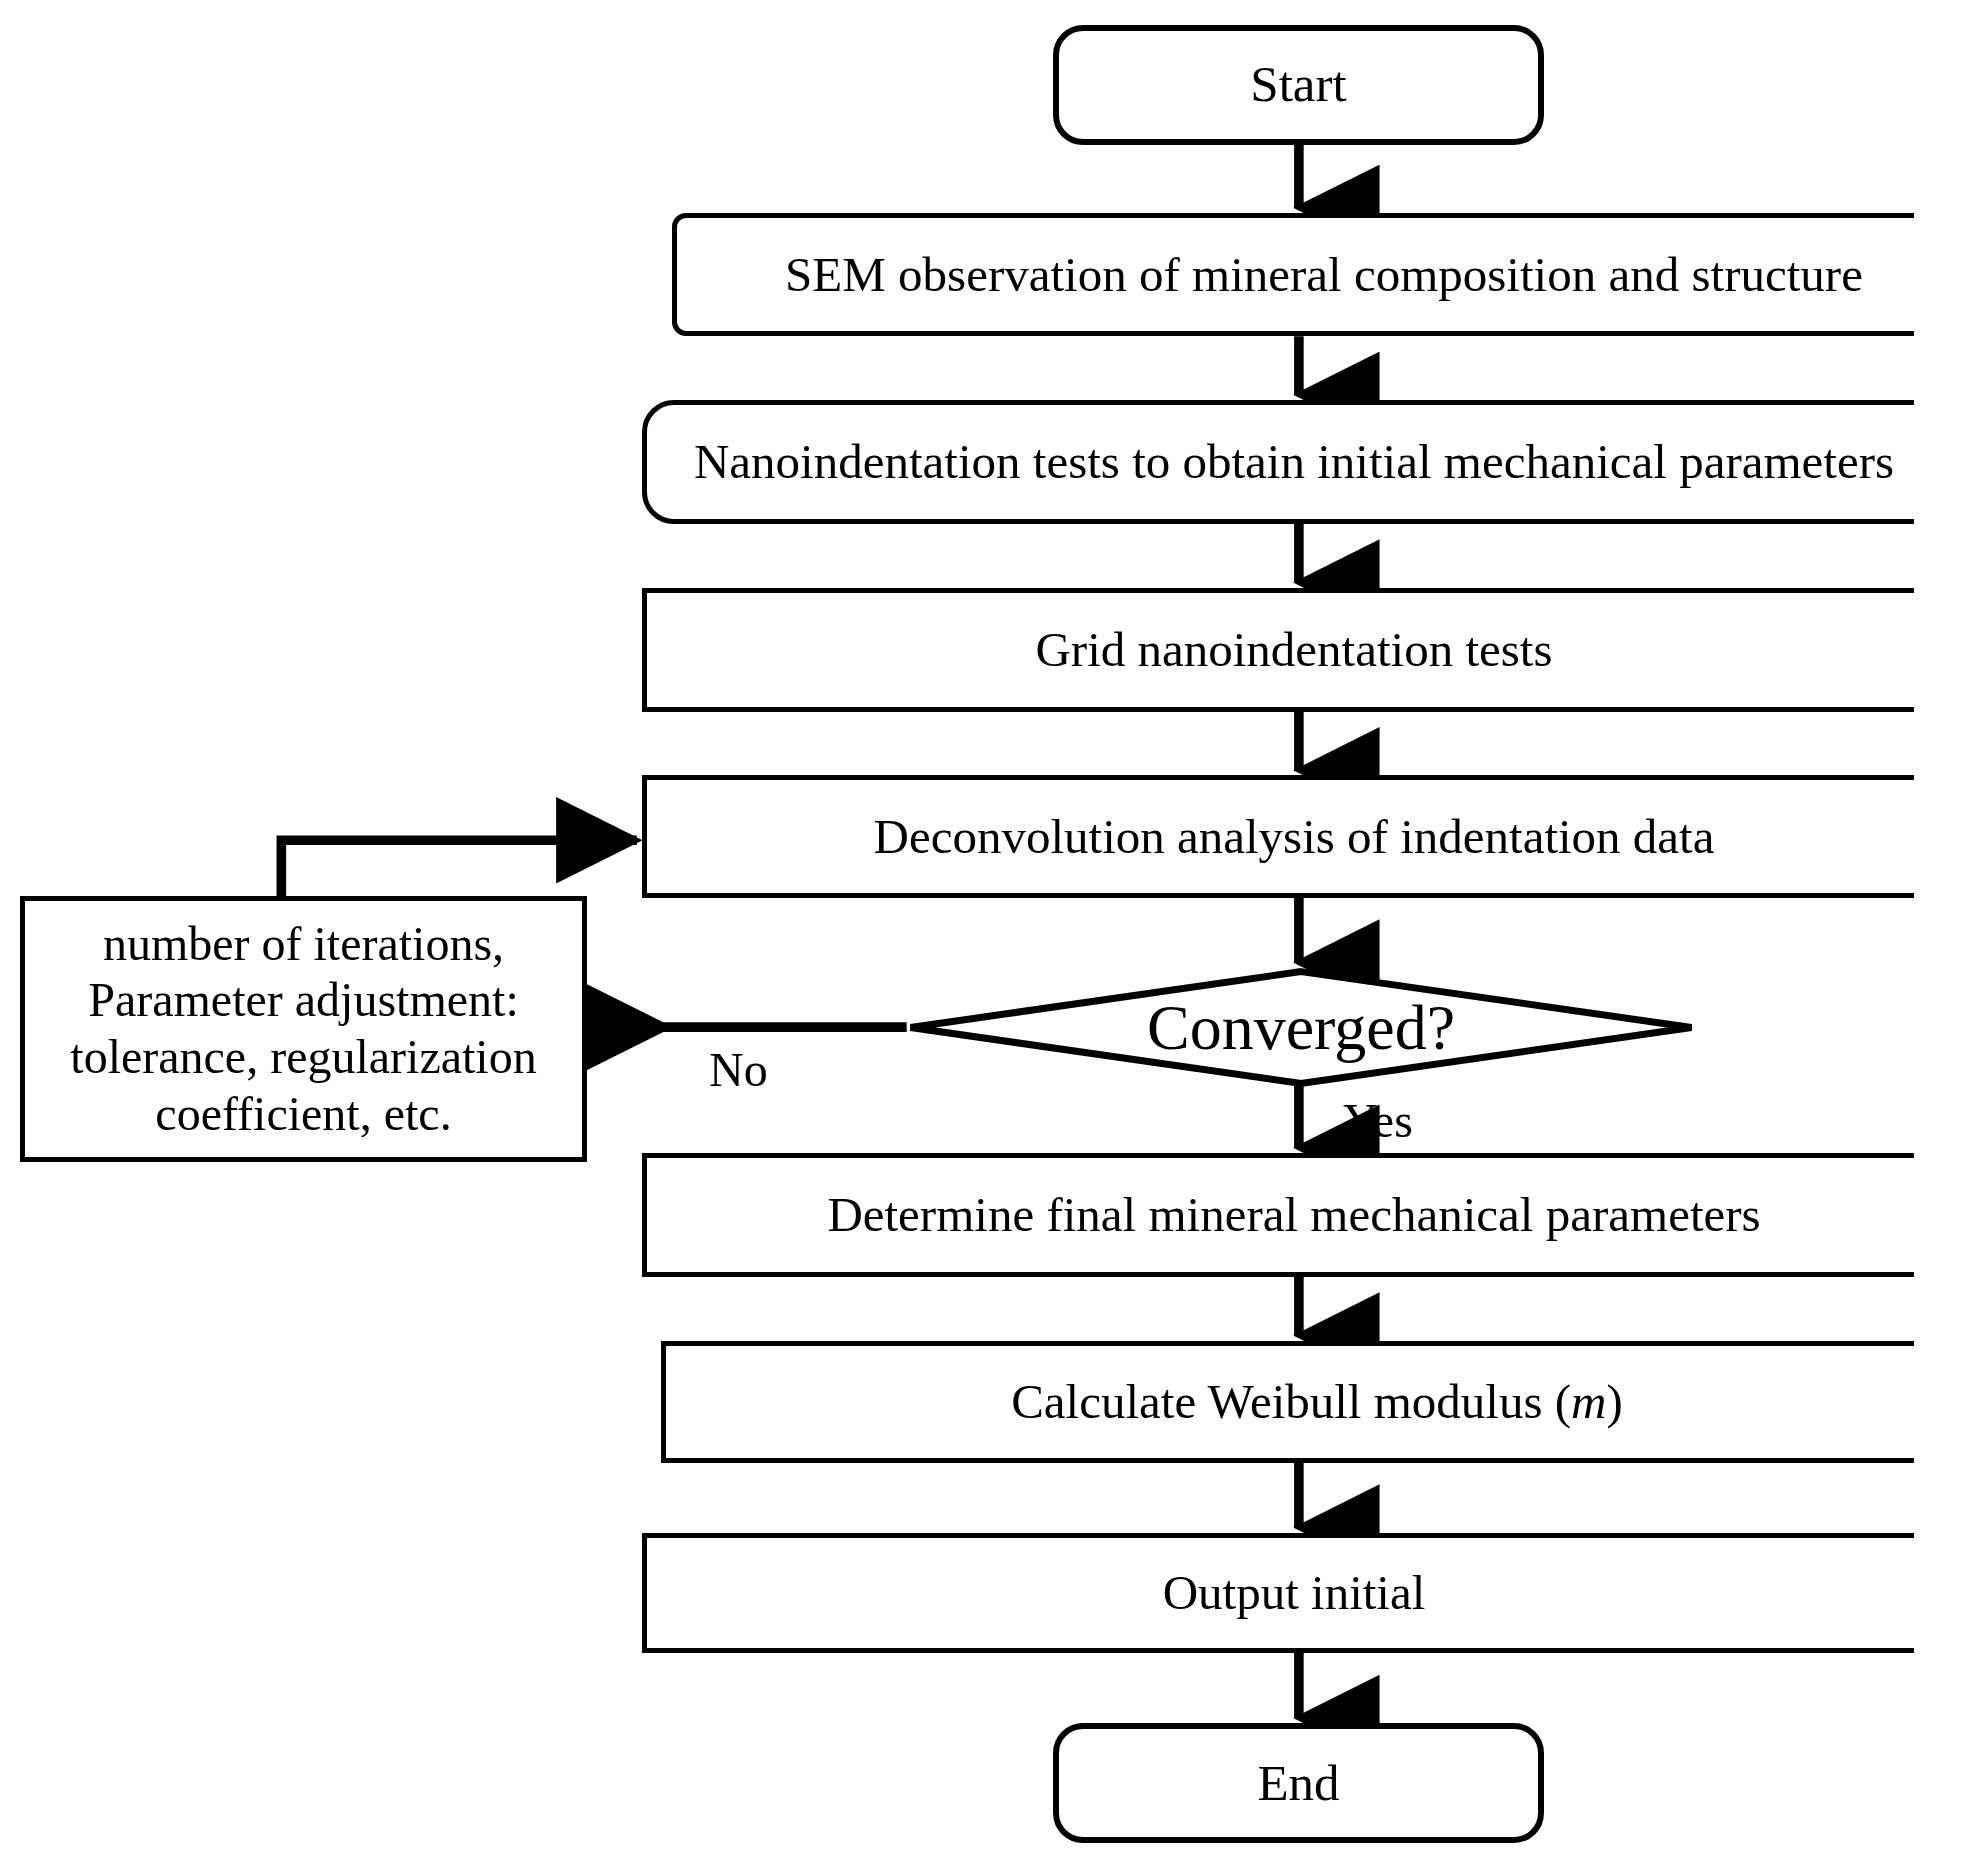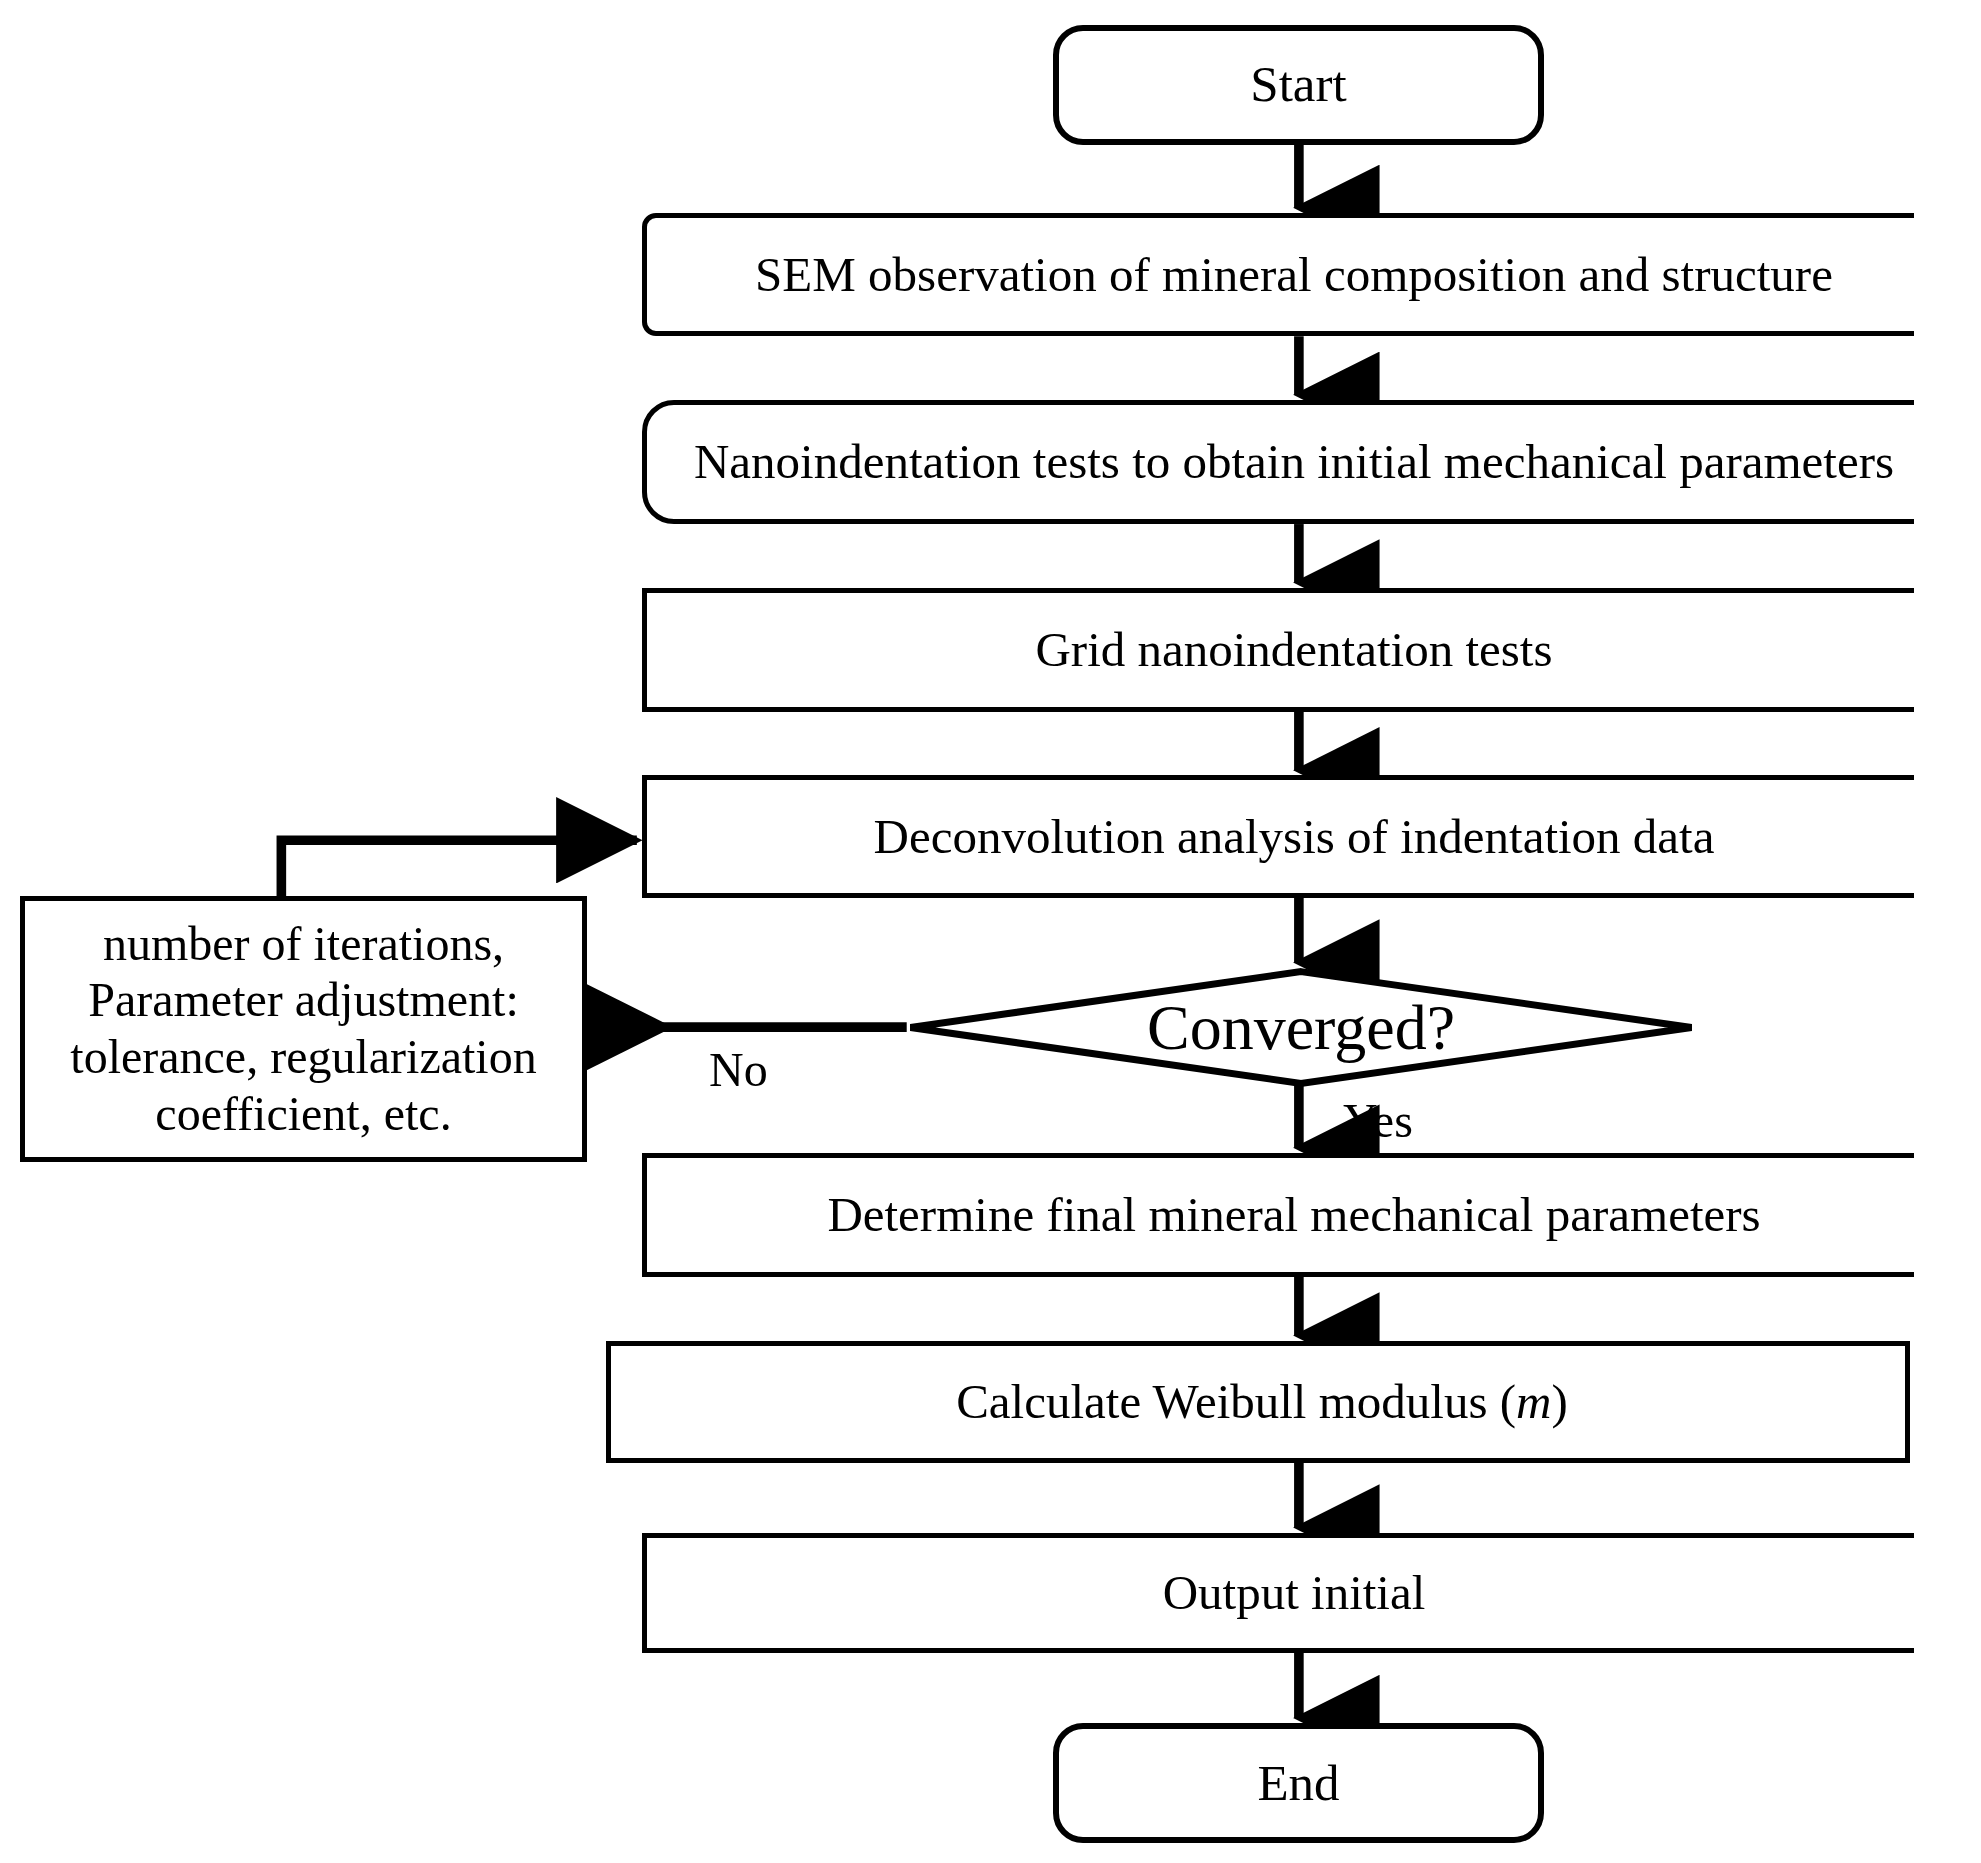--- a/index.html
+++ b/index.html
@@ -119,21 +119,21 @@
     
     <line x1="1487" y1="1675" x2="1487" y2="1749" stroke="#000000" stroke-width="11" marker-end="url(#arrowDown)"></line>
     
     <line x1="1487" y1="1892" x2="1487" y2="1967" stroke="#000000" stroke-width="11" marker-end="url(#arrowDown)"></line>
   </svg>
 
   <div class="node node-terminal" style="left:1053px; top:24.5px; width:491px; height:120px;">
     <span class="node-label fs-lg">Start</span>
   </div>
 
-  <div class="node" style="left:642px; top:213px; width:1304px; height:123px;border-radius:14px;">
+  <div class="node" style="left:672px; top:213px; width:1304px; height:123px;border-radius:14px;">
     <span class="node-label fs-md">SEM observation of mineral composition and structure</span>
   </div>
 
   <div class="node" style="left:642px; top:400px; width:1304px; height:124px;border-radius:32px;">
     <span class="node-label fs-md">Nanoindentation tests to obtain initial mechanical parameters</span>
   </div>
 
   <div class="node" style="left:642px; top:775px; width:1304px; height:123px;">
     <span class="node-label fs-md">Deconvolution analysis of indentation data</span>
   </div>
@@ -153,21 +153,21 @@
     <span class="fs-param">number of iterations,</span>
     <span class="fs-param">Parameter adjustment:</span>
     <span class="fs-param">tolerance, regularization</span>
     <span class="fs-param">coefficient,  etc.</span>
   </div>
 
   <div class="node" style="left:642px; top:1153px; width:1304px; height:124px;">
     <span class="node-label fs-md">Determine final mineral mechanical parameters</span>
   </div>
 
-  <div class="node" style="left:606px; top:1341px; width:1304px; height:122px;padding-left:8px;">
+  <div class="node" style="left:661px; top:1341px; width:1304px; height:122px;padding-left:8px;">
     <span class="node-label fs-md"><span>Calculate Weibull modulus (</span><span class="ital">m</span><span>)</span></span>
   </div>
 
   <div class="node" style="left:642px; top:1533px; width:1304px; height:120px;">
     <span class="node-label fs-md">Output initial</span>
   </div>
 
   <div class="node node-terminal" style="left:1053px; top:1723px; width:491px; height:120px;">
     <span class="node-label fs-lg">End</span>
   </div>

